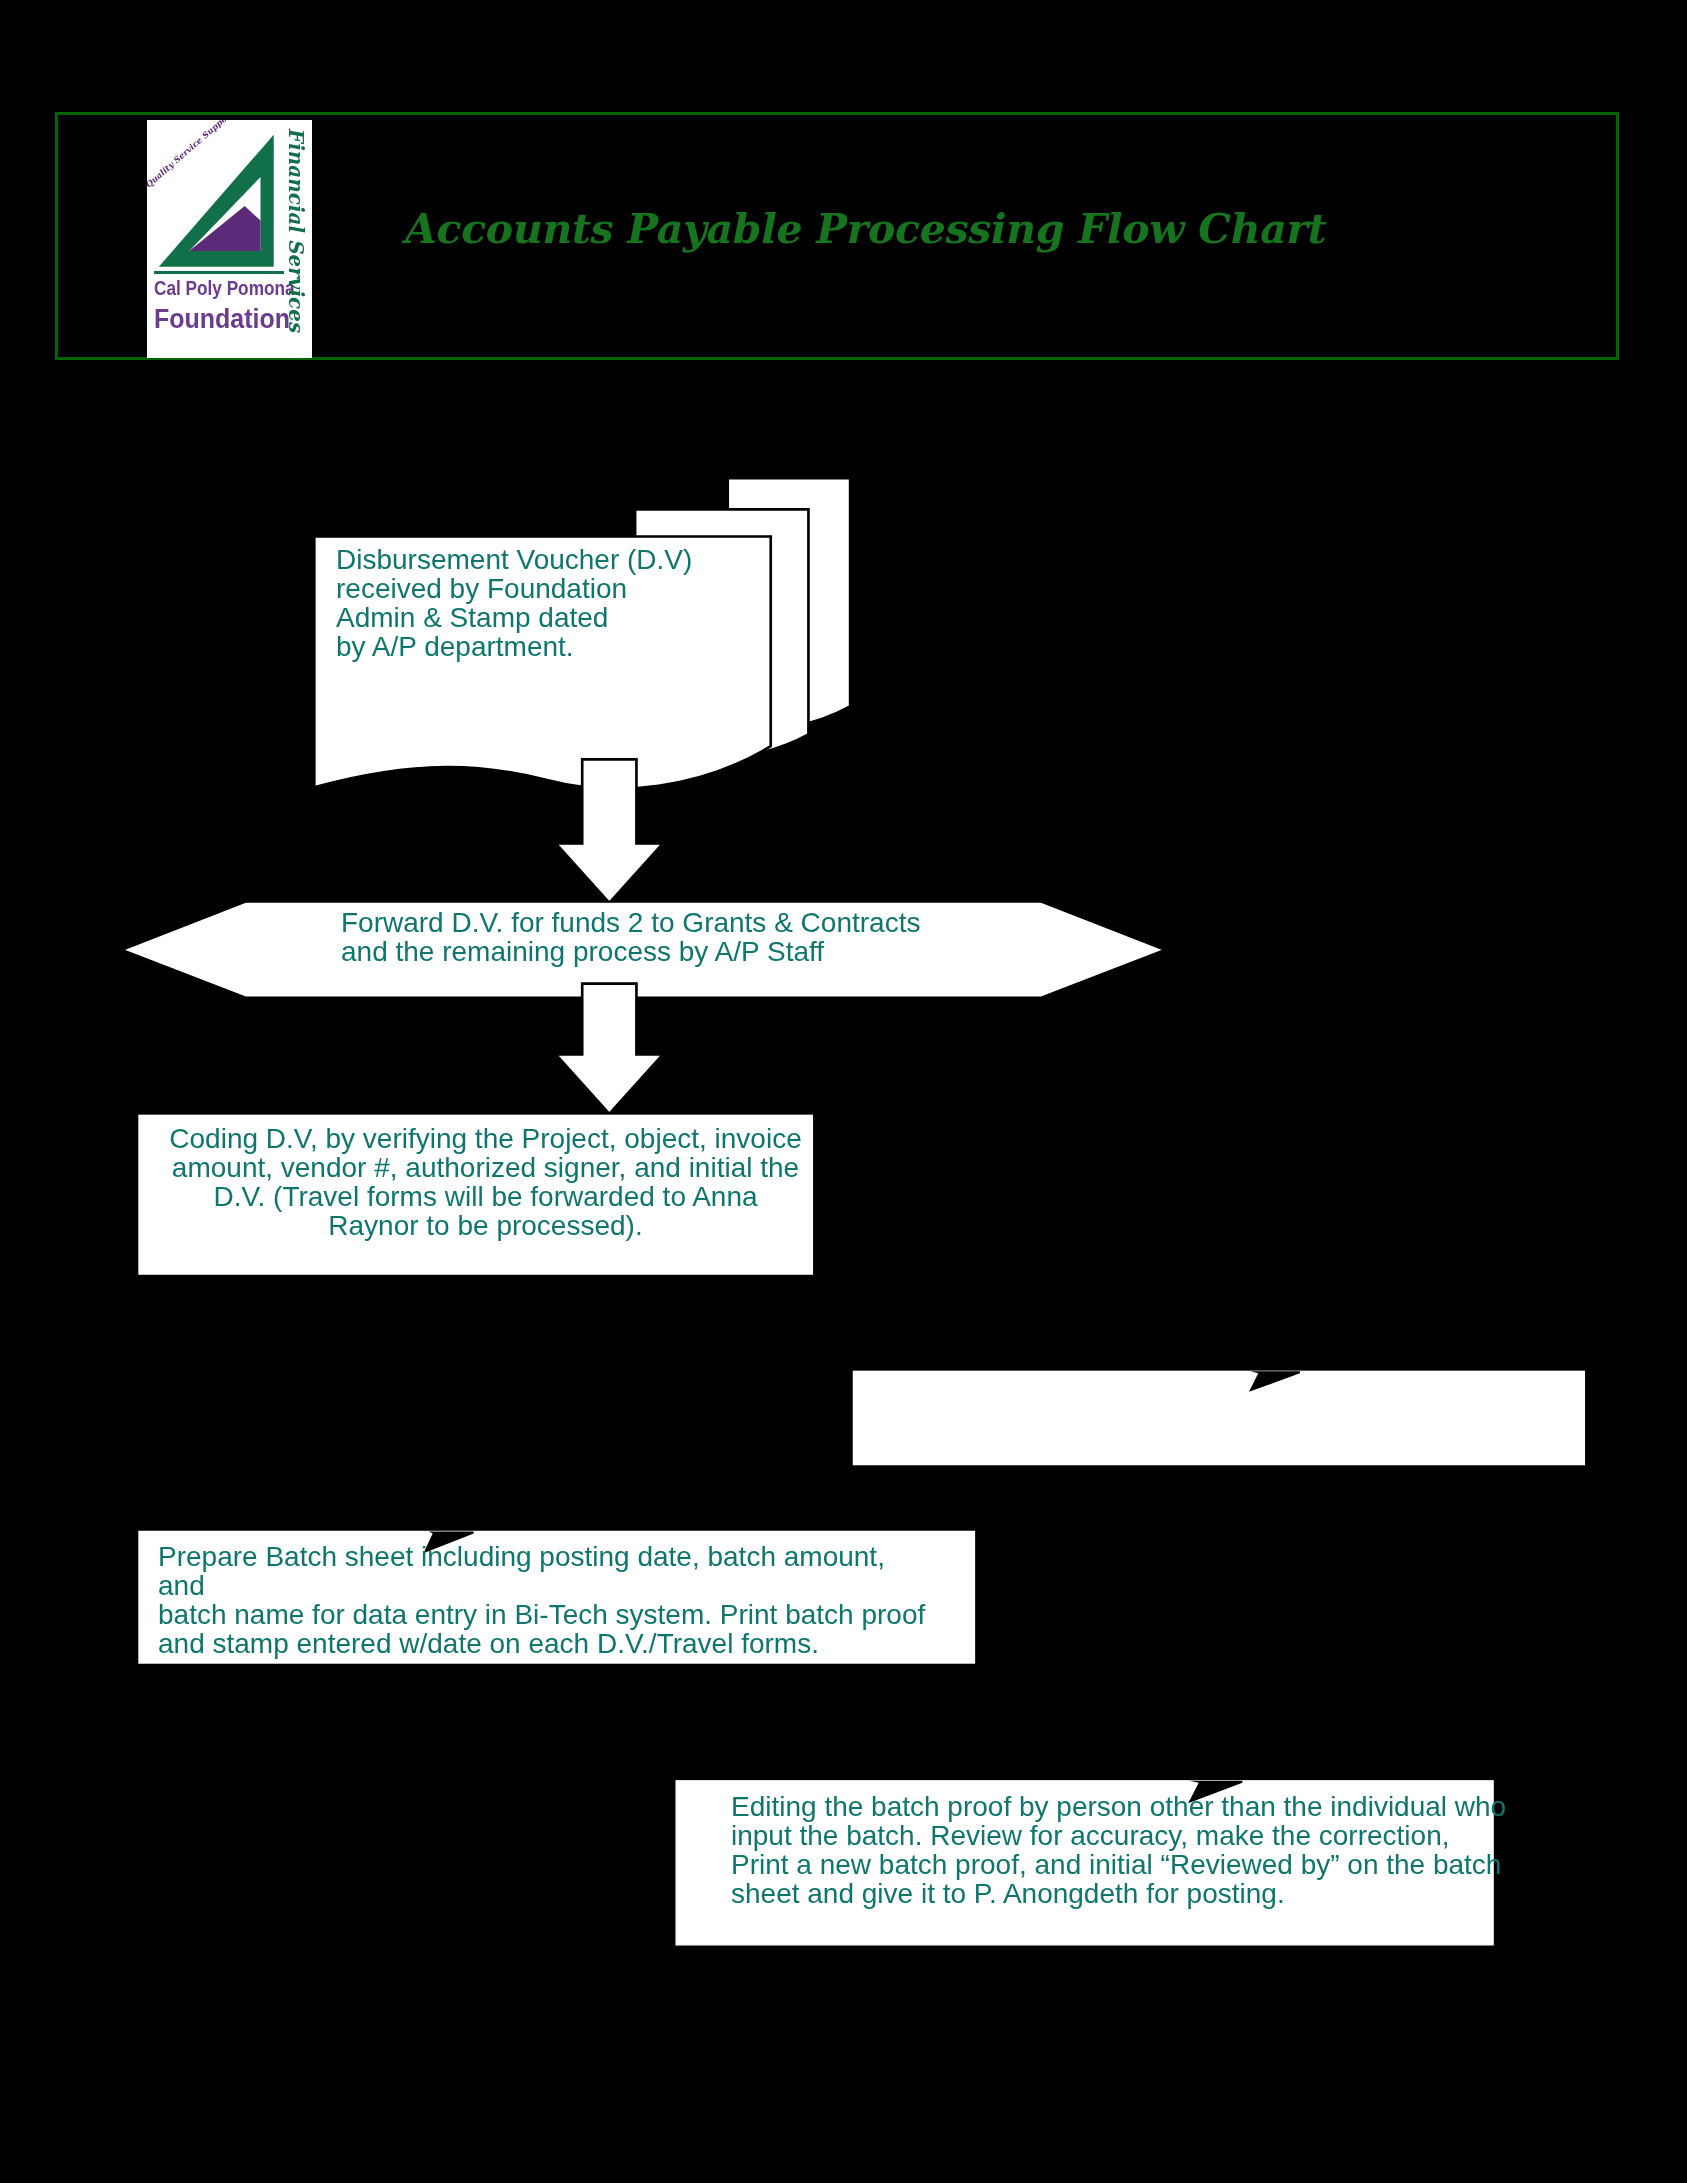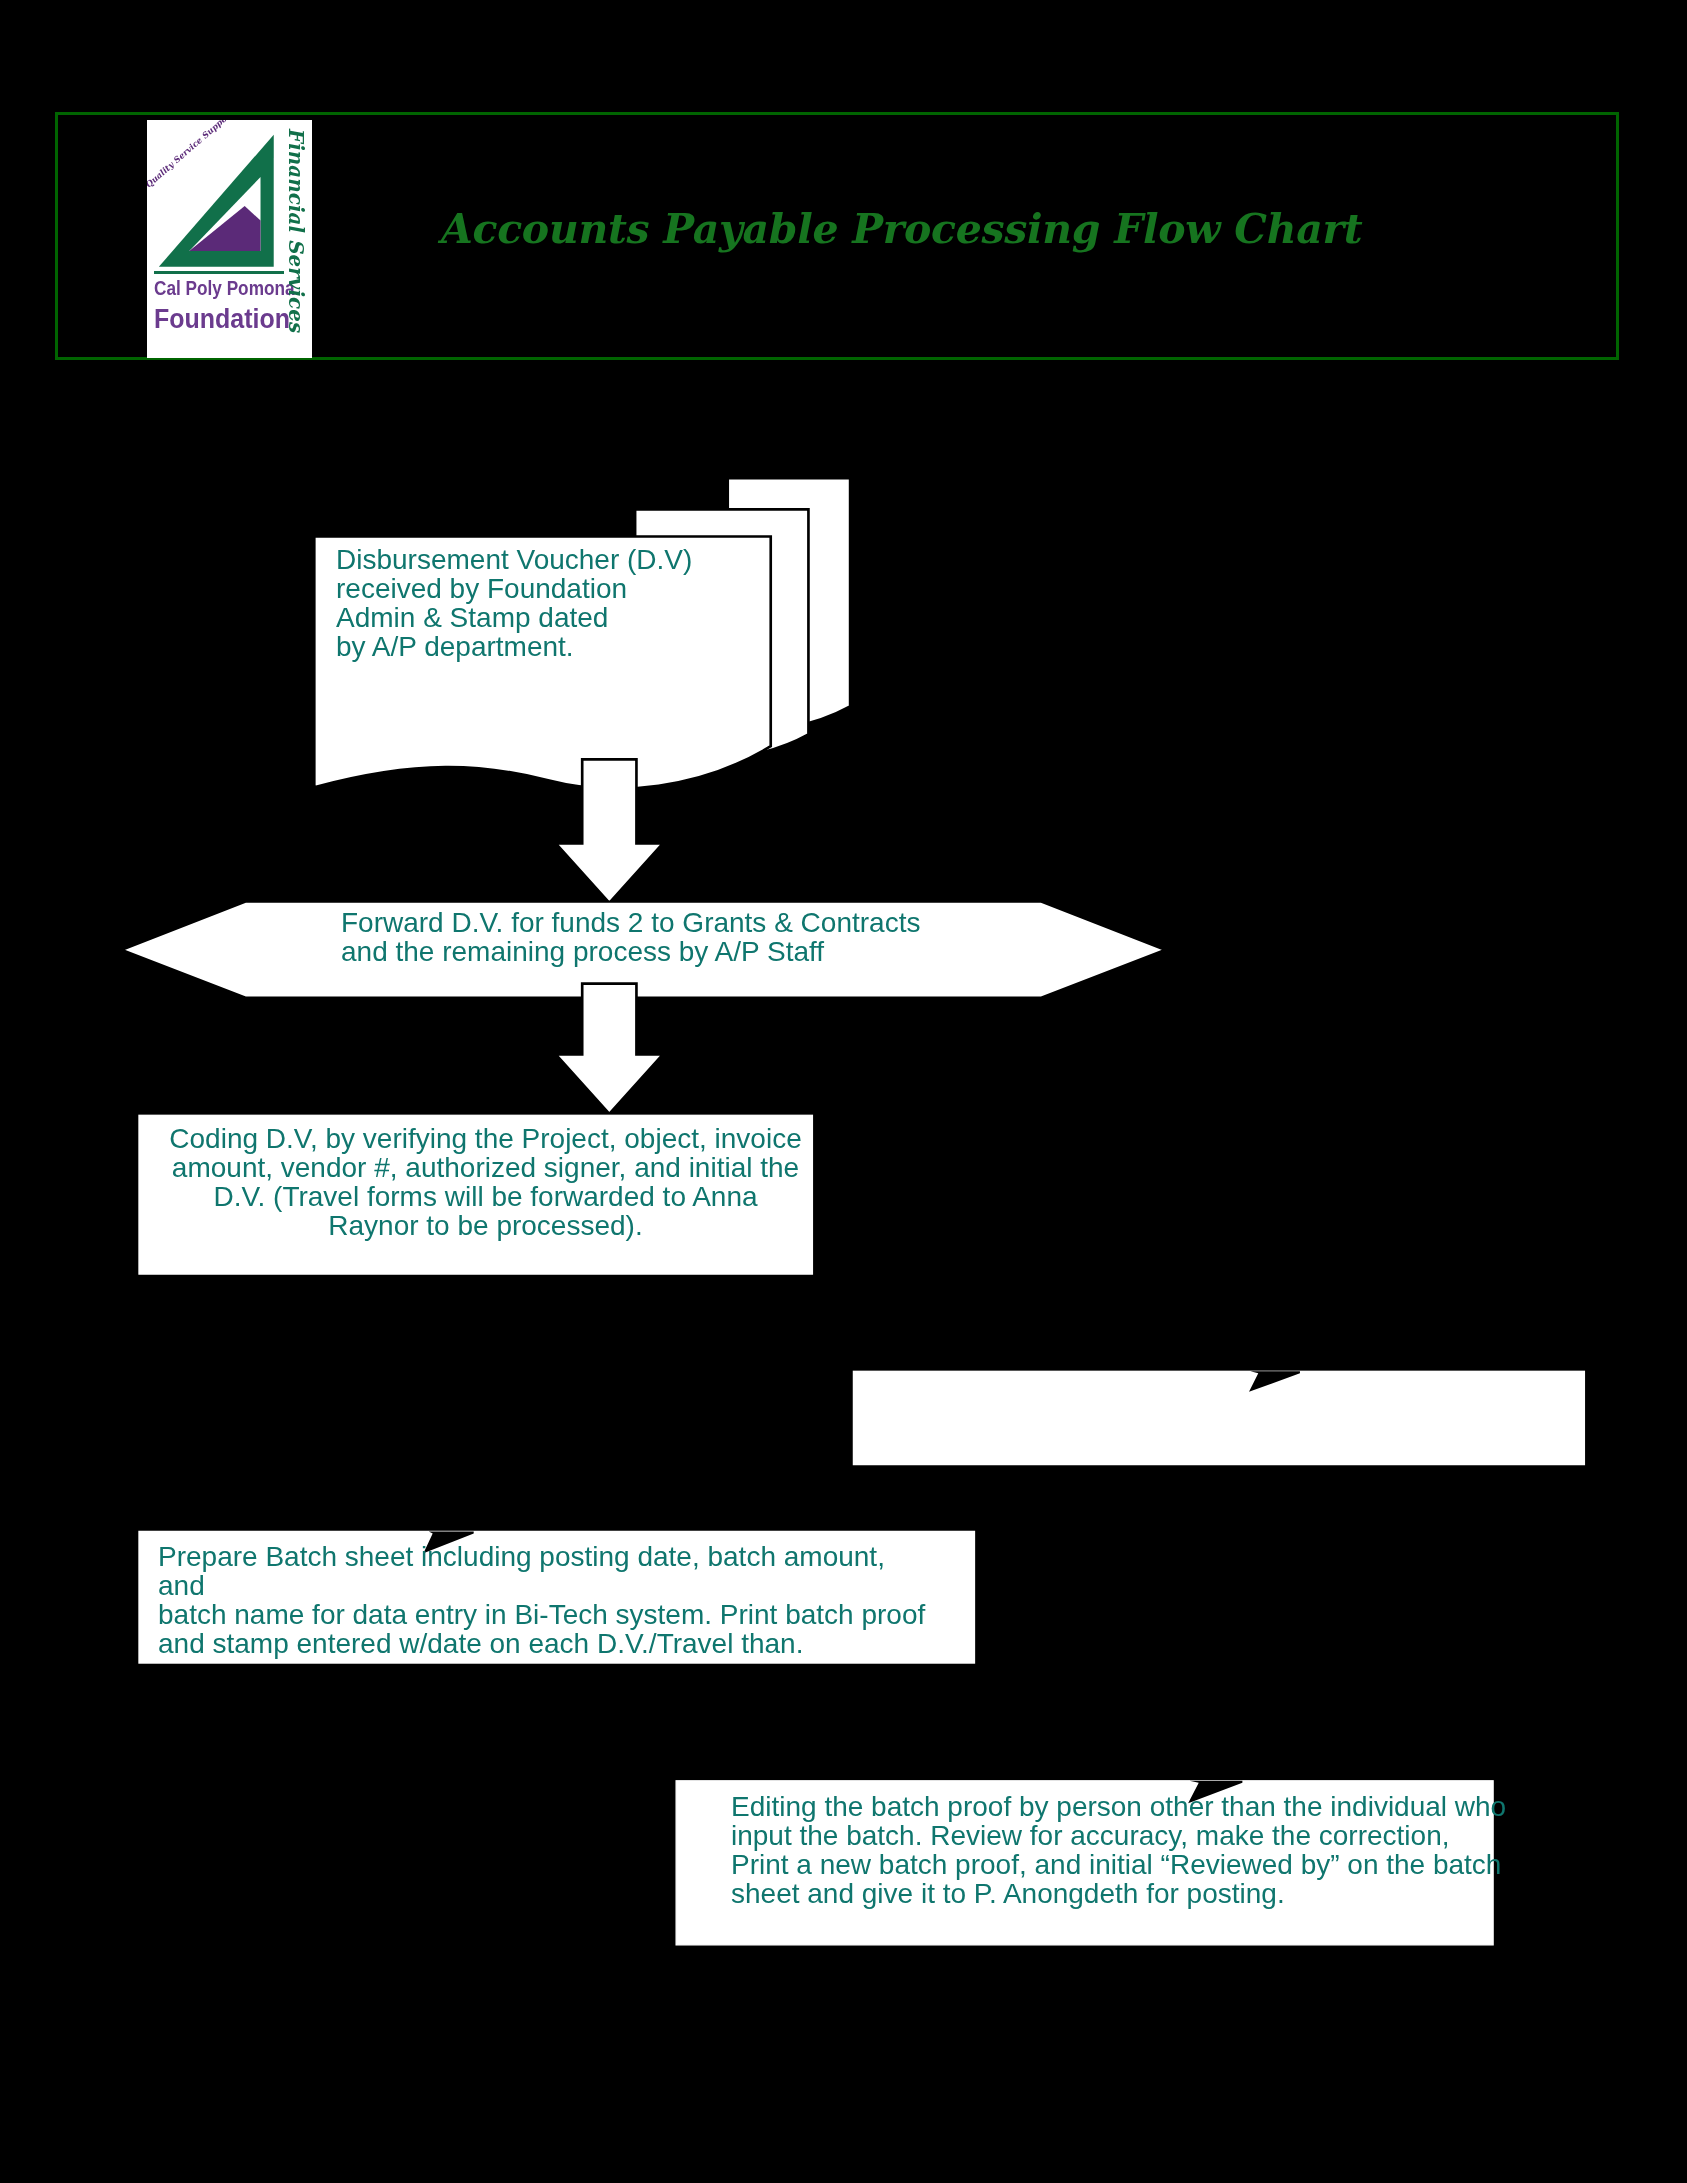--- a/index.html
+++ b/index.html
@@ -118,21 +118,20 @@
     position: absolute;
     left: 405px;
     top: 205px;
     color: #16741f;
     font-family: "DejaVu Serif", serif;
     font-style: italic;
     font-weight: bold;
     font-size: 41px;
     letter-spacing: -0.3px;
     white-space: nowrap;
-    margin-left: 36px;
   }
 
   
   .shape-svg {
     position: absolute;
     left: 0; top: 0;
     width: 1687px;
     height: 2183px;
     pointer-events: none;
   }
@@ -242,21 +241,21 @@
 and the remaining process by A/P Staff</div>
 
   <div class="node-text txt-coding">Coding D.V, by verifying the Project, object, invoice
 amount, vendor #, authorized signer, and initial the
 D.V.  (Travel forms will be forwarded to Anna
 Raynor to be processed).</div>
 
 
   <div class="node-text txt-batch">Prepare Batch sheet including posting date, batch amount, and
 batch name for data entry in Bi-Tech system. Print batch proof
-and stamp entered w/date on each D.V./Travel than.</div>
+and stamp entered w/date on each D.V./Travel forms.</div>
 
   <div class="node-text txt-edit">Editing the batch proof by person other than the individual who
 input the batch.  Review for accuracy, make the correction,
 Print a new batch proof, and initial “Reviewed by” on the batch
 sheet and give it to P. Anongdeth for posting.</div>
 
 </div>
 
 
 </body></html>

